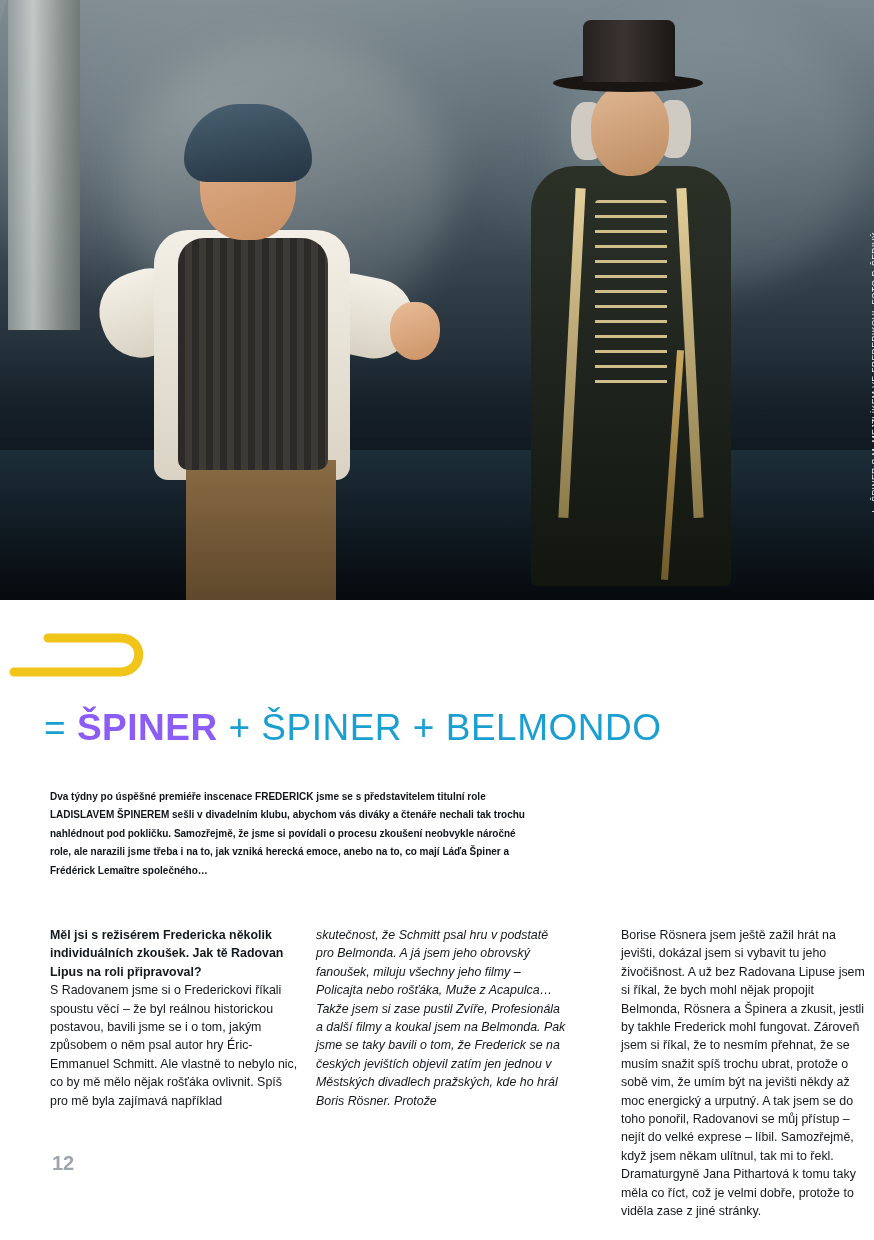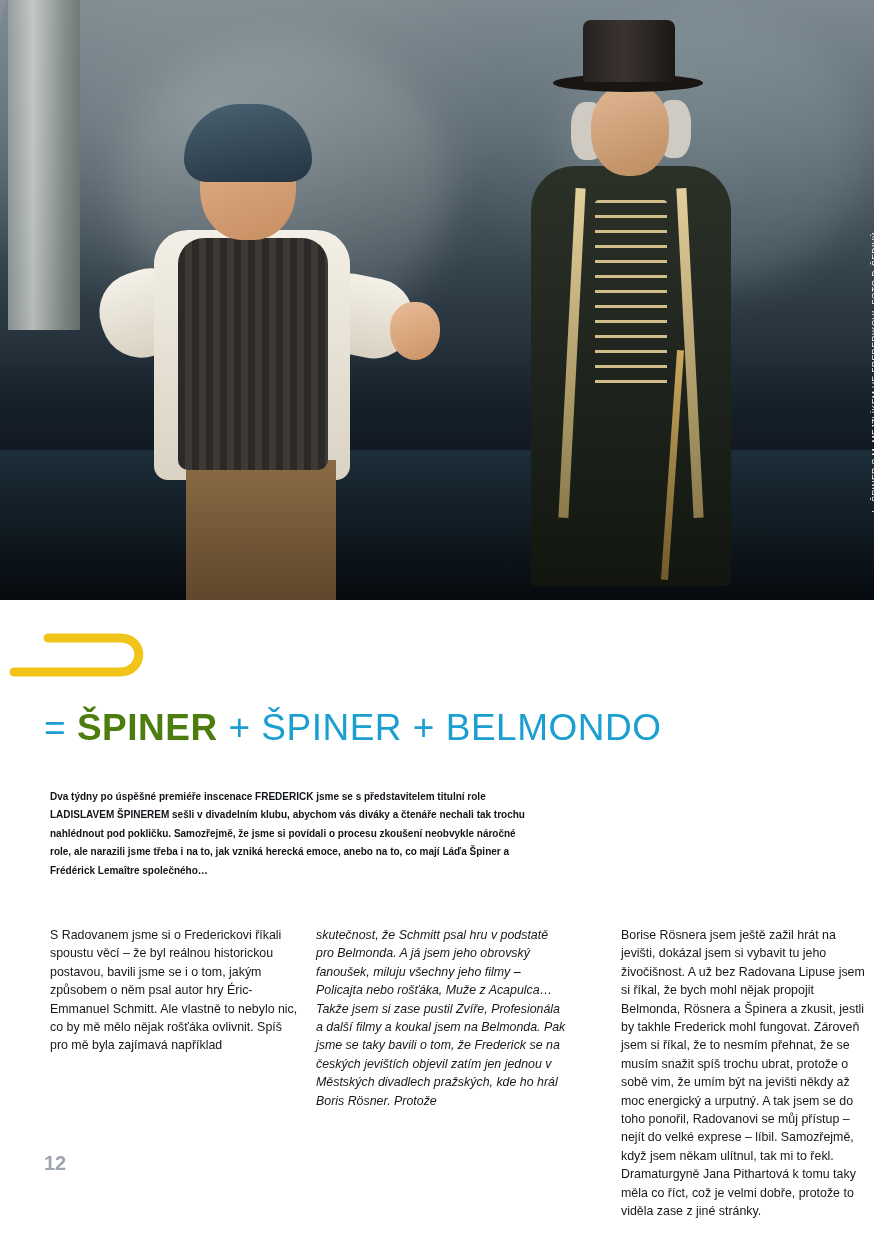--- a/index.html
+++ b/index.html
@@ -212,21 +212,21 @@
     position: absolute;
     left: 44px;
     top: 108px;
     font-size: 37px;
     line-height: 40px;
     letter-spacing: .5px;
     color: #1a9fd0;
     white-space: nowrap;
     font-family: "Liberation Sans", sans-serif;
   }
-  .subtitle .bold { font-weight: bold; color: #4d7c0f; }
+  .subtitle .bold { font-weight: bold; color: #8b5cf6; }
 
   
   .lead {
     position: absolute;
     left: 50px;
     top: 788px;
     width: 485px;
     font-size: 10px;
     line-height: 18.4px;
     font-weight: bold;
@@ -249,21 +249,21 @@
   .q-head {
     font-weight: bold;
     color: #15181c;
     margin: 0 0 0 0;
   }
   .col p { margin: 0; }
 
   
   .page-num {
     position: absolute;
-    left: 44px;
+    left: 52px;
     top: 1152px;
     font-size: 20px;
     font-weight: bold;
     color: #9fa5ac;
   }
 </style>
 </head>
 <body>
 
 <div class="photo">
@@ -305,20 +305,21 @@
     <svg width="150" height="56" viewBox="0 0 150 56">
       <path d="M6 44 L112 44 C136 44 138 10 112 10 L40 10" fill="none" stroke="#f0c419" stroke-width="9" stroke-linecap="round"></path>
     </svg>
   </div>
   <div class="subtitle"><span>= </span><span class="bold">ŠPINER</span><span> + ŠPINER + BELMONDO</span></div>
 </div>
 
 <div class="lead">Dva týdny po úspěšné premiéře inscenace FREDERICK jsme se s představitelem titulní role LADISLAVEM ŠPINEREM sešli v divadelním klubu, abychom vás diváky a čtenáře nechali tak trochu nahlédnout pod pokličku. Samozřejmě, že jsme si povídali o procesu zkoušení neobvykle náročné role, ale narazili jsme třeba i na to, jak vzniká herecká emoce, anebo na to, co mají Láďa Špiner a Frédérick Lemaître společného…</div>
 
 <div class="col col1">
+  <p class="q-head">Měl jsi s režisérem Fredericka několik individuálních zkoušek. Jak tě Radovan Lipus na roli připravoval?</p>
   <p>S Radovanem jsme si o Frederickovi říkali spoustu věcí – že byl reálnou historickou postavou, bavili jsme se i o tom, jakým způsobem o něm psal autor hry Éric-Emmanuel Schmitt. Ale vlastně to nebylo nic, co by mě mělo nějak rošťáka ovlivnit. Spíš pro mě byla zajímavá například</p>
 </div>
 
 <div class="col col2">
   <p>skutečnost, že Schmitt psal hru v podstatě pro Belmonda. A já jsem jeho obrovský fanoušek, miluju všechny jeho filmy – Policajta nebo rošťáka, Muže z Acapulca… Takže jsem si zase pustil Zvíře, Profesionála a další filmy a koukal jsem na Belmonda. Pak jsme se taky bavili o tom, že Frederick se na českých jevištích objevil zatím jen jednou v Městských divadlech pražských, kde ho hrál Boris Rösner. Protože</p>
 </div>
 
 <div class="col col3">
   <p>Borise Rösnera jsem ještě zažil hrát na jevišti, dokázal jsem si vybavit tu jeho živočišnost. A už bez Radovana Lipuse jsem si říkal, že bych mohl nějak propojit Belmonda, Rösnera a Špinera a zkusit, jestli by takhle Frederick mohl fungovat. Zároveň jsem si říkal, že to nesmím přehnat, že se musím snažit spíš trochu ubrat, protože o sobě vim, že umím být na jevišti někdy až moc energický a urputný. A tak jsem se do toho ponořil, Radovanovi se můj přístup – nejít do velké exprese – líbil. Samozřejmě, když jsem někam ulítnul, tak mi to řekl. Dramaturgyně Jana Pithartová k tomu taky měla co říct, což je velmi dobře, protože to viděla zase z jiné stránky.</p>
 </div>

